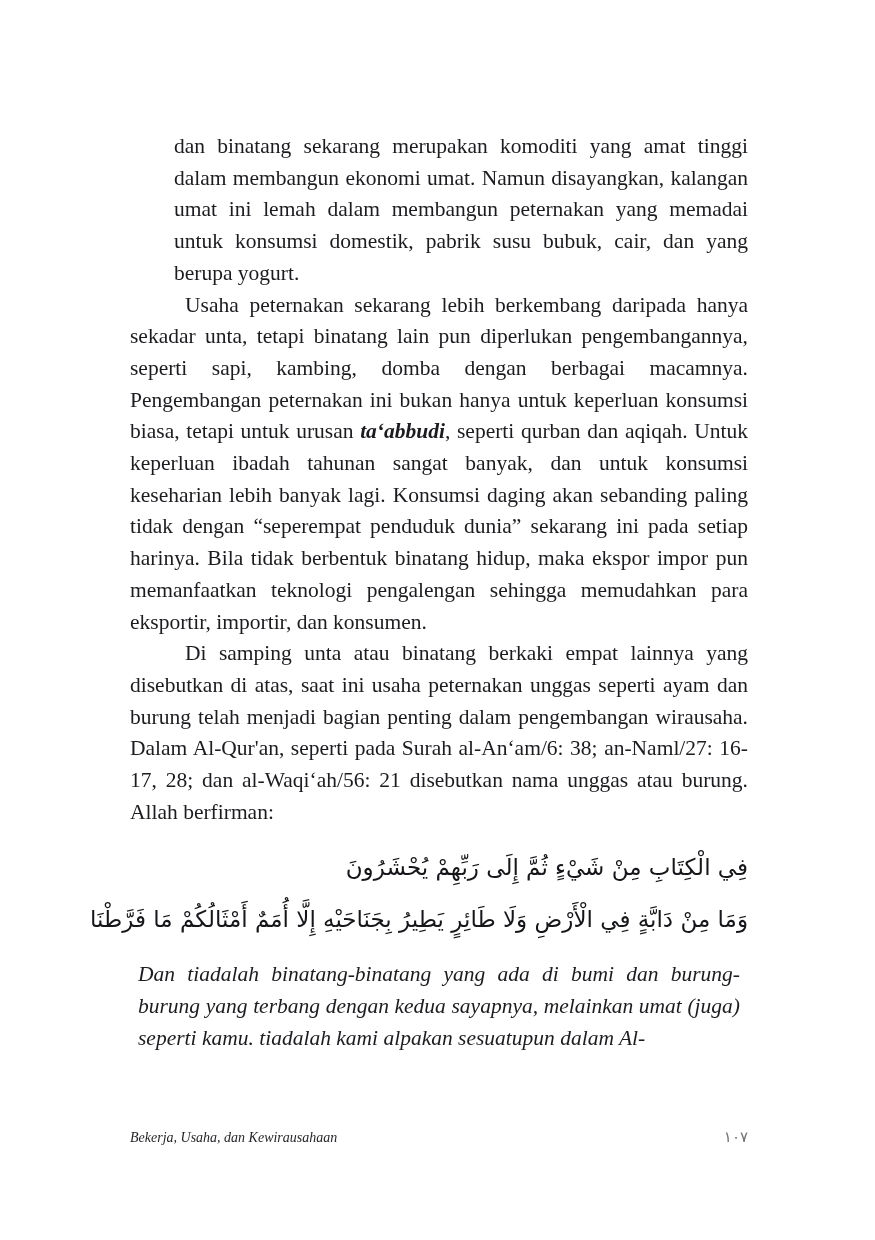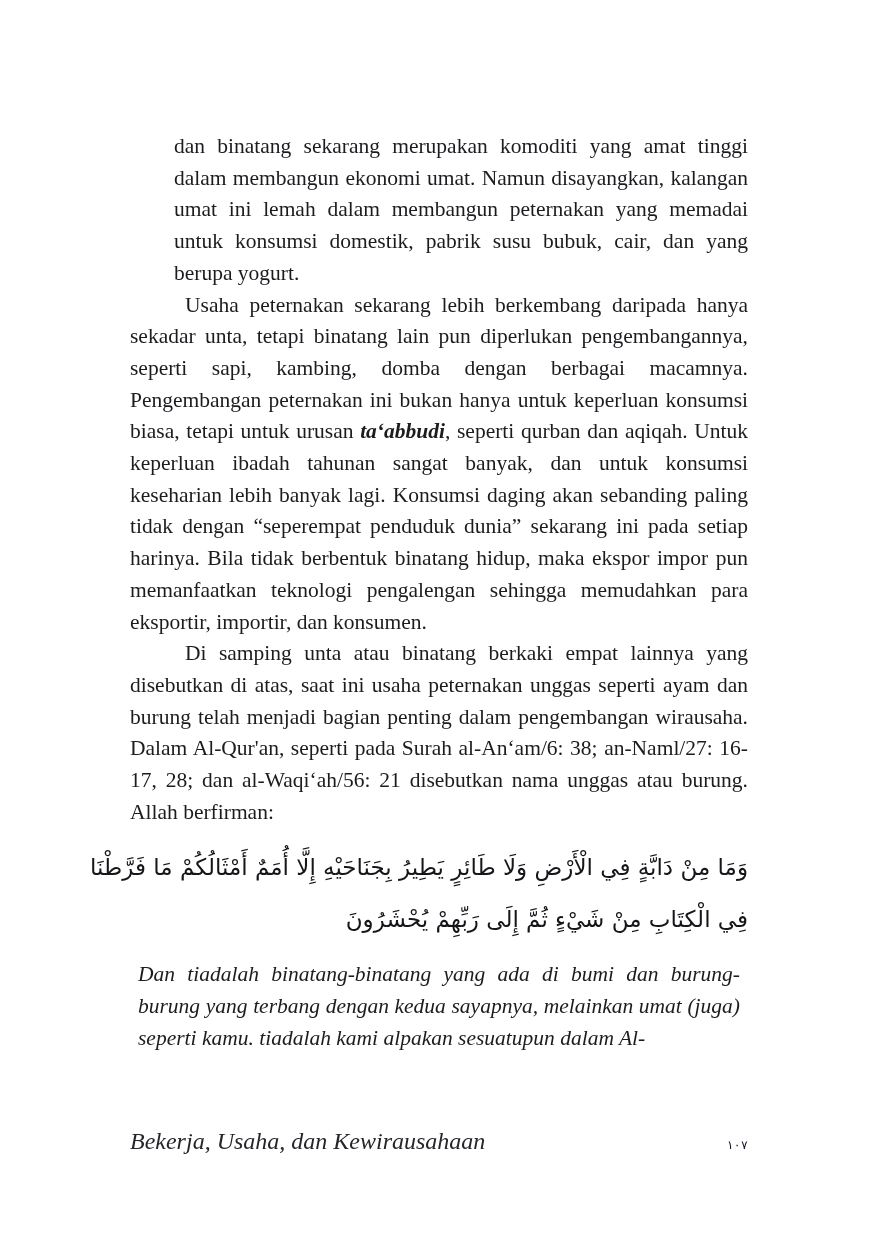--- a/index.html
+++ b/index.html
@@ -60,45 +60,45 @@
     position: absolute;
     left: 130px;
     top: 1128px;
     width: 618px;
     display: flex;
     justify-content: space-between;
     align-items: baseline;
   }
   .book-title {
     font-style: italic;
-    font-size: 24px;
+    font-size: 14px;
     color: #26262a;
   }
   .page-number {
-    font-family: Liberation Mono, monospace;
-    font-size: 12px;
-    color: #0f172a;
+    font-family: Liberation Serif, serif;
+    font-size: 15px;
+    color: #737373;
   }
 </style>
 </head>
 <body>
 
 <div class="page">
 
   <main class="text-block">
 
     <p class="para no-indent">dan binatang sekarang merupakan komoditi yang amat tinggi dalam membangun ekonomi umat. Namun disayangkan, kalangan umat ini lemah dalam membangun peternakan yang memadai untuk konsumsi domestik, pabrik susu bubuk, cair, dan yang berupa yogurt.</p>
 
     <p class="para"><span>Usaha peternakan sekarang lebih berkembang daripada hanya sekadar unta, tetapi binatang lain pun diperlukan pengembangannya, seperti sapi, kambing, domba dengan berbagai macamnya. Pengembangan peternakan ini bukan hanya untuk keperluan konsumsi biasa, tetapi untuk urusan </span><em class="ital">ta‘abbudi</em><span>, seperti qurban dan aqiqah. Untuk keperluan ibadah tahunan sangat banyak, dan untuk konsumsi keseharian lebih banyak lagi. Konsumsi daging akan sebanding paling tidak dengan “seperempat penduduk dunia” sekarang ini pada setiap harinya. Bila tidak berbentuk binatang hidup, maka ekspor impor pun memanfaatkan teknologi pengalengan sehingga memudahkan para eksportir, importir, dan konsumen.</span></p>
 
     <p class="para">Di samping unta atau binatang berkaki empat lainnya yang disebutkan di atas, saat ini usaha  peternakan unggas seperti ayam dan burung telah menjadi bagian penting dalam pengembangan wirausaha. Dalam Al-Qur'an, seperti pada Surah al-An‘am/6: 38; an-Naml/27: 16-17, 28; dan al-Waqi‘ah/56: 21 disebutkan nama unggas atau burung. Allah berfirman:</p>
 
     <div class="arabic" dir="rtl" lang="ar">
+      <div class="arabic-line">فِي الْكِتَابِ مِنْ شَيْءٍ ثُمَّ إِلَى رَبِّهِمْ يُحْشَرُونَ</div>
       <div class="arabic-line">وَمَا مِنْ دَابَّةٍ فِي الْأَرْضِ وَلَا طَائِرٍ يَطِيرُ بِجَنَاحَيْهِ إِلَّا أُمَمٌ أَمْثَالُكُمْ مَا فَرَّطْنَا</div>
-      <div class="arabic-line">فِي الْكِتَابِ مِنْ شَيْءٍ ثُمَّ إِلَى رَبِّهِمْ يُحْشَرُونَ</div>
     </div>
 
     <p class="translation">Dan tiadalah binatang-binatang yang ada di bumi dan burung-burung yang terbang dengan kedua sayapnya, melainkan umat (juga) seperti kamu. tiadalah kami alpakan sesuatupun dalam Al-</p>
 
   </main>
 
   <footer class="footer">
     <span class="book-title">Bekerja, Usaha, dan Kewirausahaan</span>
     <span class="page-number">١٠٧</span>
   </footer>

